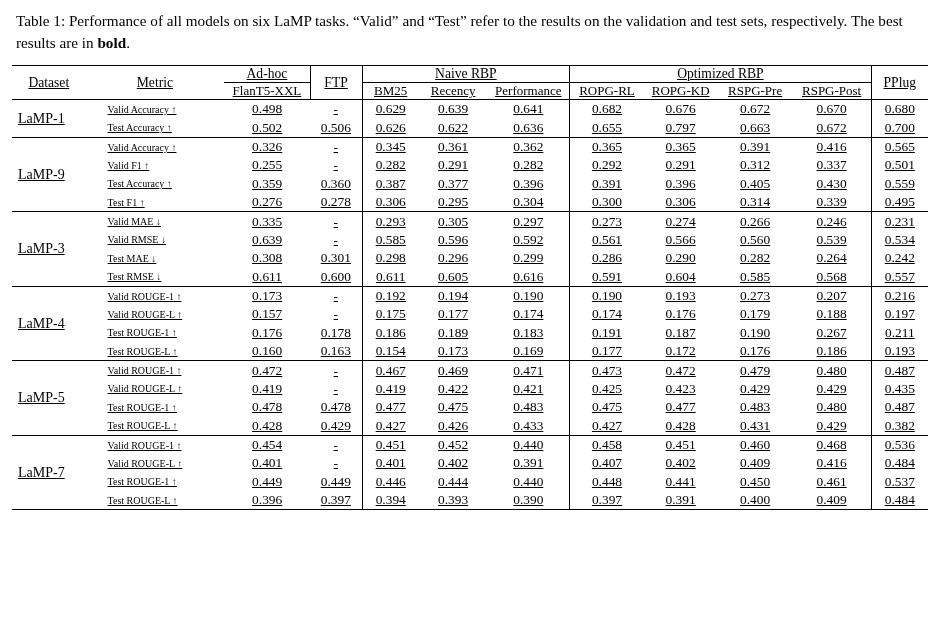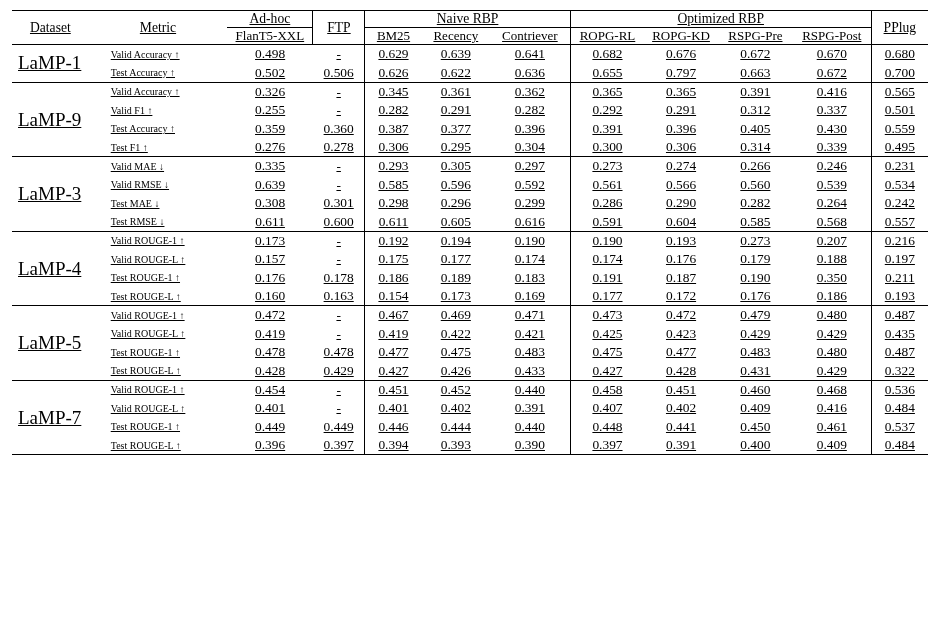--- a/index.html
+++ b/index.html
@@ -75,21 +75,21 @@
     white-space: nowrap;
   }
   tr.data td.metric {
     text-align: left;
     padding-left: 22px;
     font-size: 10px;
   }
   tr.data td.dsname {
     text-align: left;
     padding-left: 6px;
-    font-size: 19px;
+    font-size: 14px;
   }
   td.b { font-weight: bold; }
 
   
   .vsep-l { border-left: 0.9px solid #000; }
 
   .col-dataset { width: 78px; }
   .col-metric  { width: 148px; }
   .col-flan    { width: 96px; }
   .col-ftp     { width: 56px; }
@@ -100,20 +100,23 @@
   .col-ropgkd  { width: 82px; }
   .col-rspgpre { width: 84px; }
   .col-rspgpost{ width: 88px; }
   .col-pplug   { width: 62px; }
 </style>
 </head>
 <body>
 
 <div class="page">
 
+  <p class="caption">
+    <span>Table 1: Performance of all models on six LaMP tasks. “Valid” and “Test” refer to the results on the validation and test sets, respectively. The best results are in </span><span class="bold">bold</span><span>.</span>
+  </p>
 
   <table class="main">
     <colgroup>
       <col class="col-dataset">
         <col class="col-metric">
         <col class="col-flan">
         <col class="col-ftp">
       <col class="col-bm25">
         <col class="col-rec">
         <col class="col-contr">
@@ -133,21 +136,21 @@
           <td colspan="1" class="grp">Ad-hoc</td>
           <td colspan="1" rowspan="2" class="vsep-l" style="vertical-align: middle;">FTP</td>
           <td colspan="3" class="grp vsep-l">Naive RBP</td>
           <td colspan="4" class="grp vsep-l">Optimized RBP</td>
           <td colspan="1" rowspan="2" class="vsep-l" style="vertical-align: middle;">PPlug</td>
         </tr>
         <tr class="hdr-sub">
           <td>FlanT5-XXL</td>
           <td class="vsep-l">BM25</td>
           <td>Recency</td>
-          <td>Contriever</td>
+          <td>Performance</td>
           <td class="vsep-l">ROPG-RL</td>
           <td>ROPG-KD</td>
           <td>RSPG-Pre</td>
           <td>RSPG-Post</td>
         </tr>
         <tr class="rule-mid">
           <td colspan="12"></td>
         </tr>
         <tr class="data">
           <td class="dsname" rowspan="2">LaMP-1</td>
@@ -321,21 +324,21 @@
         <tr class="data">
           <td class="metric">Test ROUGE-1 ↑</td>
           <td>0.176</td>
           <td>0.178</td>
           <td class="vsep-l">0.186</td>
           <td>0.189</td>
           <td>0.183</td>
           <td class="vsep-l">0.191</td>
           <td>0.187</td>
           <td>0.190</td>
-          <td>0.350</td>
+          <td>0.267</td>
           <td class="b vsep-l">0.211</td>
         </tr>
         <tr class="data">
           <td class="metric">Test ROUGE-L ↑</td>
           <td>0.160</td>
           <td>0.163</td>
           <td class="vsep-l">0.154</td>
           <td>0.173</td>
           <td>0.169</td>
           <td class="vsep-l">0.177</td>
@@ -391,21 +394,21 @@
           <td class="metric">Test ROUGE-L ↑</td>
           <td>0.428</td>
           <td>0.429</td>
           <td class="vsep-l">0.427</td>
           <td>0.426</td>
           <td>0.433</td>
           <td class="vsep-l">0.427</td>
           <td>0.428</td>
           <td>0.431</td>
           <td>0.429</td>
-          <td class="b vsep-l">0.322</td>
+          <td class="b vsep-l">0.382</td>
         </tr>
         <tr class="rule-mid">
           <td colspan="12"></td>
         </tr>
         <tr class="data">
           <td class="dsname" rowspan="4">LaMP-7</td>
           <td class="metric">Valid ROUGE-1 ↑</td>
           <td>0.454</td>
           <td>-</td>
           <td class="vsep-l">0.451</td>

